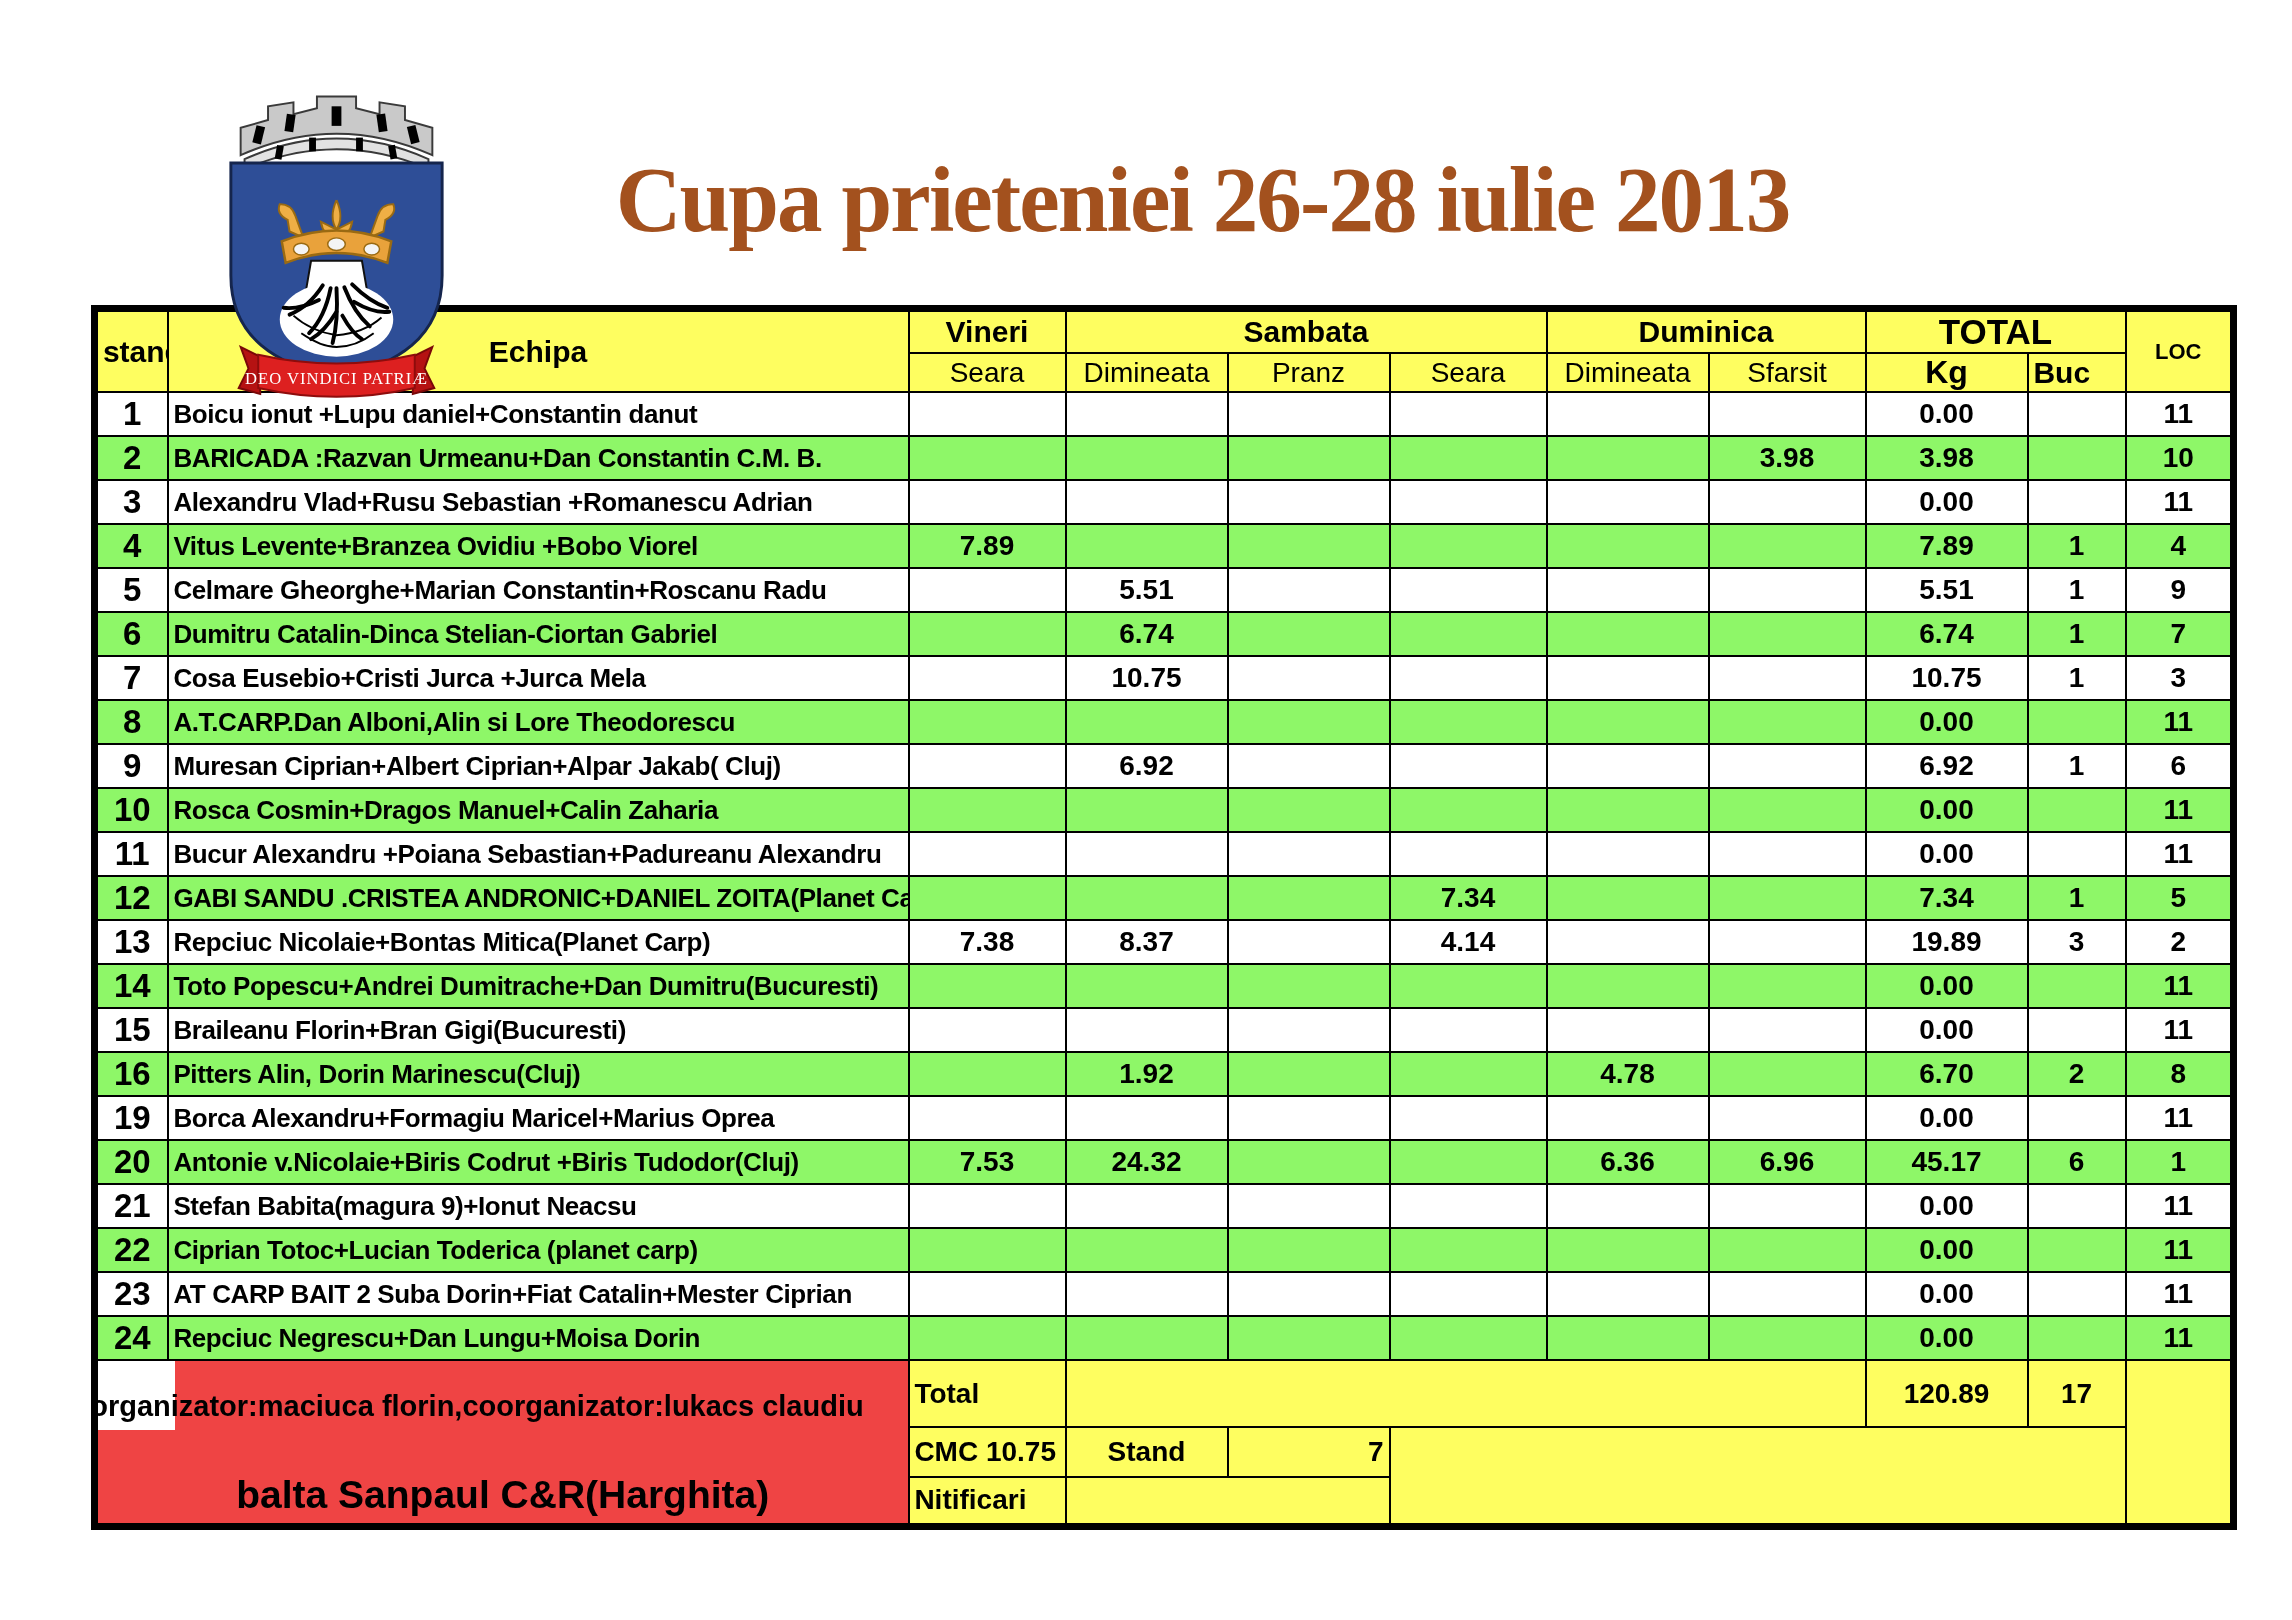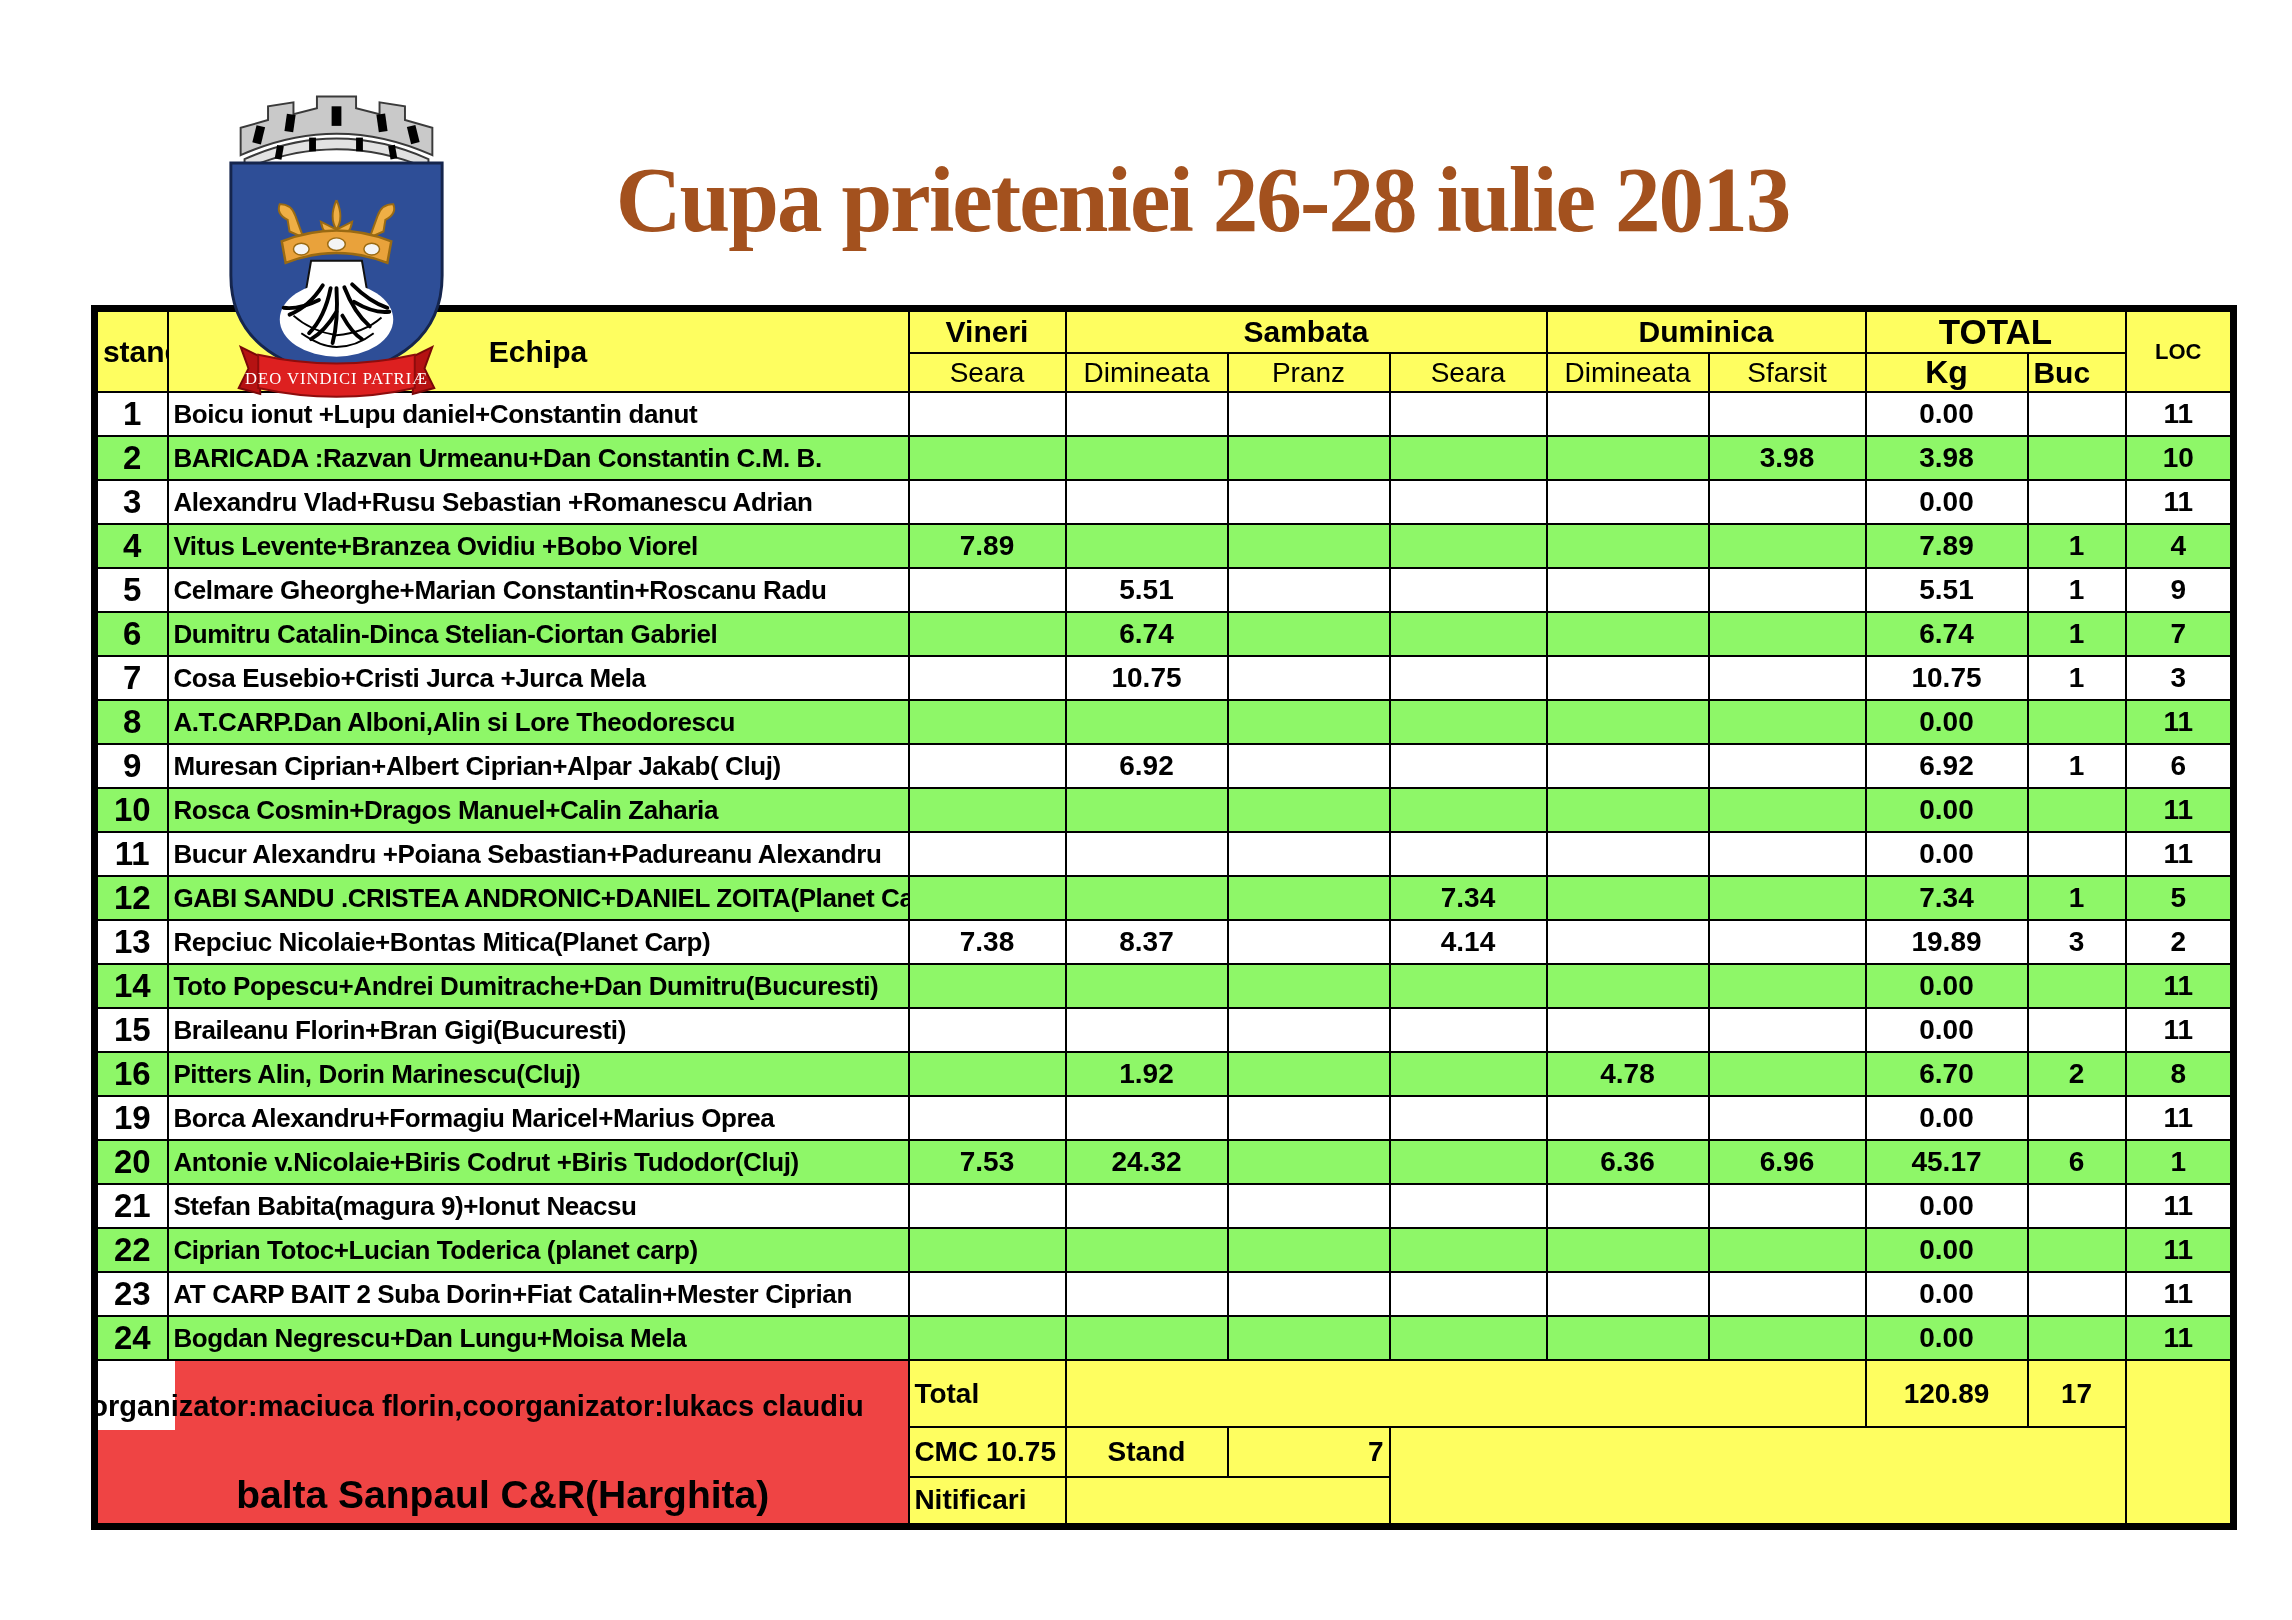--- a/index.html
+++ b/index.html
@@ -415,21 +415,21 @@
           <td class="num"></td>
           <td class="num"></td>
           <td class="num"></td>
           <td class="num"></td>
           <td class="num">0.00</td>
           <td class="num"></td>
           <td class="num">11</td>
         </tr>
         <tr class="datarow green">
           <td class="c-stand">24</td>
-          <td class="c-echipa">Bogdan Negrescu+Dan Lungu+Moisa Mela</td>
+          <td class="c-echipa">Repciuc Negrescu+Dan Lungu+Moisa Dorin</td>
           <td class="num"></td>
           <td class="num"></td>
           <td class="num"></td>
           <td class="num"></td>
           <td class="num"></td>
           <td class="num"></td>
           <td class="num">0.00</td>
           <td class="num"></td>
           <td class="num">11</td>
         </tr>

